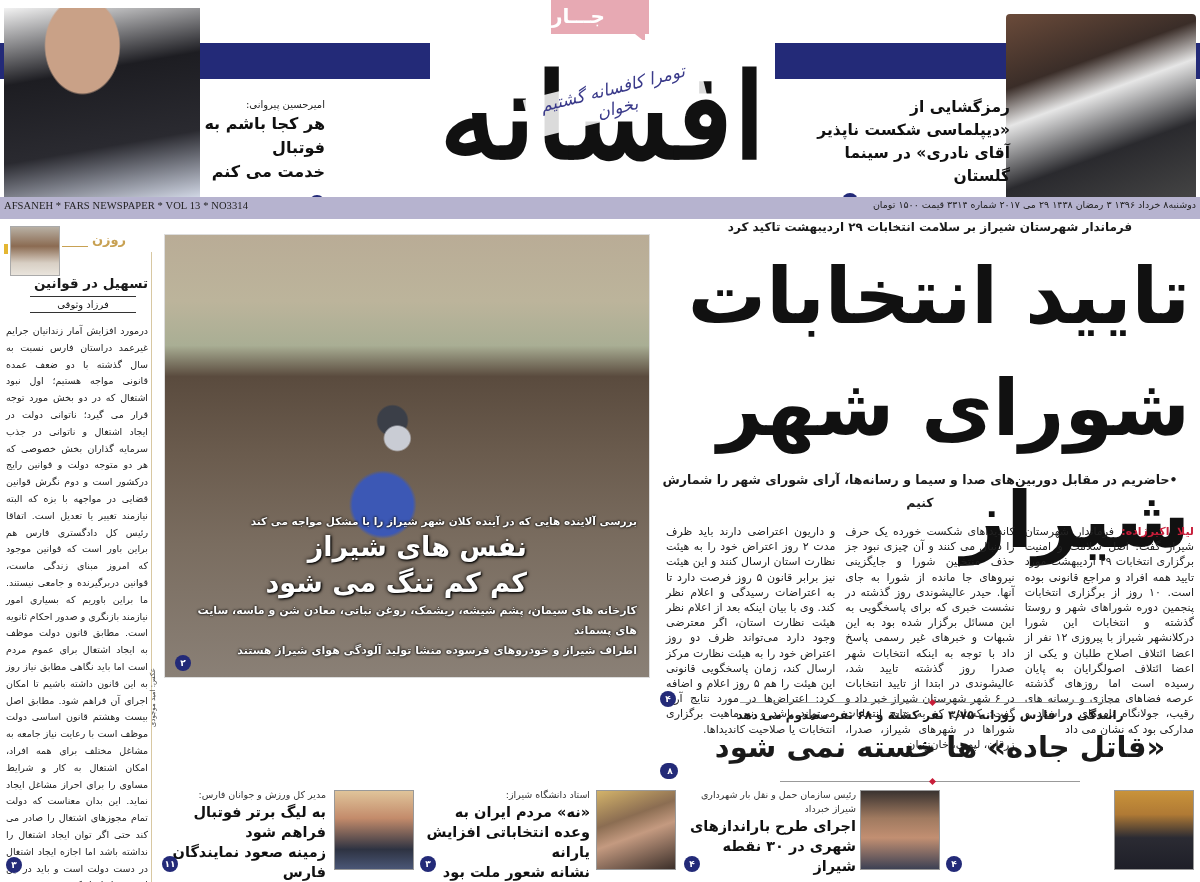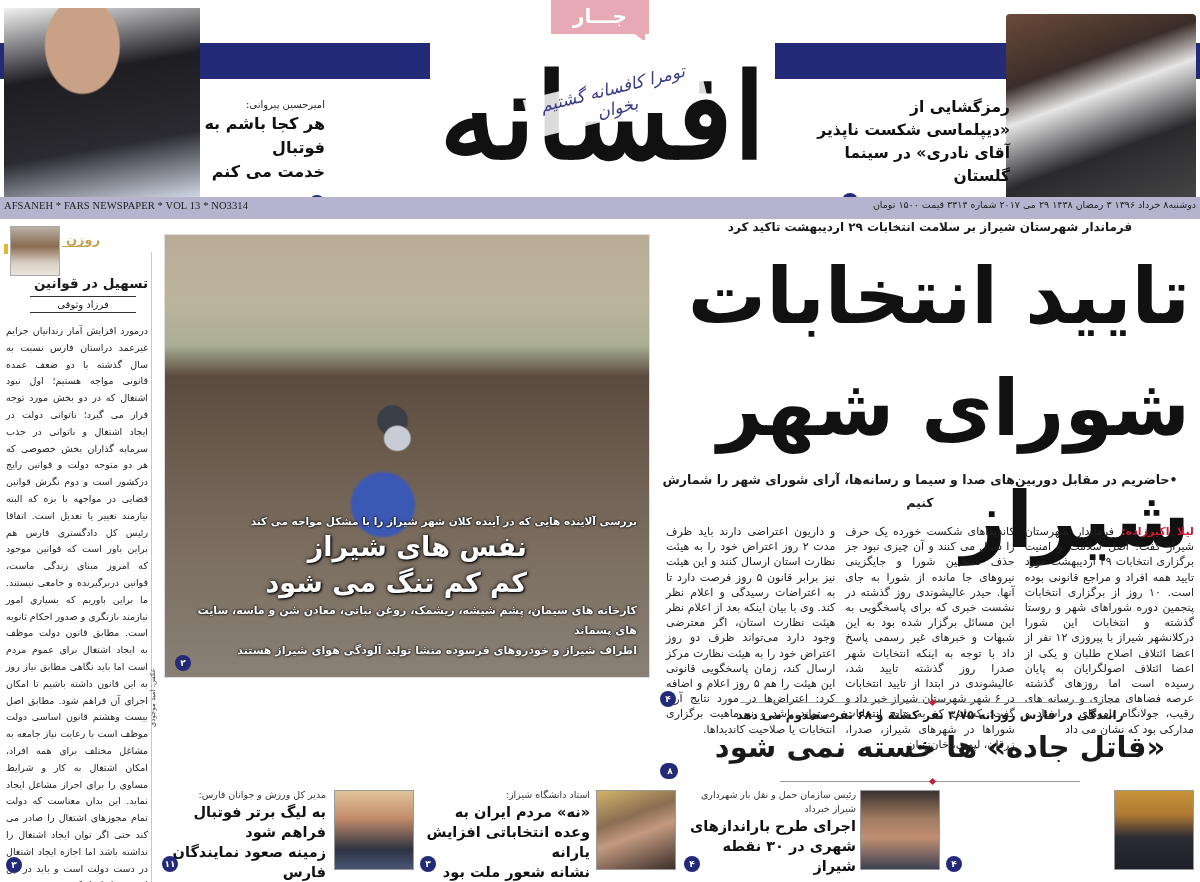--- a/index.html
+++ b/index.html
@@ -4,21 +4,21 @@
 <style>
   * { box-sizing: border-box; margin: 0; padding: 0; }
   html, body { width: 1200px; height: 882px; overflow: hidden; background: #fff; }
   body { font-family: "DejaVu Sans", sans-serif; color: #1a1a1a; position: relative; }
 
   
   .masthead { position: absolute; left: 0; top: 0; width: 1200px; height: 200px; background: #fff; }
   .blue-band { position: absolute; left: 0; top: 43px; width: 1200px; height: 36px; background: #232a78; }
   .lilac-strip { position: absolute; left: 0; top: 197px; width: 1200px; height: 22px; background: #b6b3cf; }
   .jar-badge { position: absolute; left: 551px; top: 0; width: 98px; height: 34px; background: #e7a9b3;
-    color: #fff; font-weight: bold; font-size: 20px; text-align: center; line-height: 32px; letter-spacing: 2px; }
+    color: #fff; font-weight: bold; font-size: 20px; line-height: 32px; letter-spacing: 2px; }
   .jar-badge:after { content: ""; position: absolute; left: 84px; top: 34px; border-left: 10px solid transparent;
     border-top: 8px solid #e7a9b3; }
   .logo-box { position: absolute; left: 430px; top: 40px; width: 345px; height: 155px; background: #fff; }
   .logo-main { position: absolute; left: 0; top: 2px; width: 345px; height: 150px; font-family: "DejaVu Serif", serif;
     font-size: 118px; font-weight: bold; color: #111; text-align: center; line-height: 150px; direction: rtl; letter-spacing: -4px; }
   .logo-tagline { position: absolute; left: 95px; top: 38px; width: 180px; font-family: "DejaVu Serif", serif;
     font-style: italic; font-size: 17px; color: #3a3a8a; text-align: center; transform: rotate(-14deg); direction: rtl;
     background: rgba(255,255,255,0.85); }
 
   .feature-right { position: absolute; right: 0; top: 0; width: 400px; height: 197px; }
@@ -39,21 +39,21 @@
     font-size: 9px; line-height: 16px; text-align: center; font-weight: bold; vertical-align: middle; }
 
   .strip-en { position: absolute; left: 4px; top: 200px; font-family: "Liberation Serif", serif; font-size: 10.5px; color: #222; letter-spacing: 0.1px; }
   .strip-fa { position: absolute; right: 4px; top: 199px; font-size: 9.5px; color: #222; direction: rtl; }
 
   
   .left-col { position: absolute; left: 0; top: 222px; width: 152px; height: 660px; }
   .left-col .vline { position: absolute; right: 0; top: 30px; width: 1px; height: 630px; background: #d8c8a2; }
   .rowzan-box { position: absolute; left: 0; top: 0; width: 152px; }
   .portrait { position: absolute; left: 10px; top: 4px; width: 50px; height: 50px; background: linear-gradient(180deg,#b8b0a4 0%, #8b6b52 40%, #d8cfc4 75%, #e9e4dc 100%); border: 1px solid #aaa; }
-  .rowzan-title { position: absolute; left: 66px; top: 10px; width: 86px; text-align: left; font-size: 13px; color: #c8a153; font-weight: bold; direction: rtl; }
+  .rowzan-title { position: absolute; left: 66px; top: 10px; width: 86px; text-align: center; font-size: 13px; color: #c8a153; font-weight: bold; direction: rtl; }
   .rowzan-title:before { content:""; position:absolute; left:-4px; top:14px; width:26px; height:1px; background:#c8a153; }
   .rowzan-marker { position: absolute; left: 4px; top: 22px; width: 4px; height: 10px; background: #e4b632; }
   .col-headline { position: absolute; left: 20px; top: 53px; width: 128px; text-align: right; font-size: 13.5px; font-weight: bold; direction: rtl; }
   .col-author { position: absolute; left: 30px; top: 74px; width: 106px; text-align: center; font-size: 10px; direction: rtl;
     border-top: 1px solid #333; border-bottom: 1px solid #333; padding: 2px 0; }
   .col-body { position: absolute; left: 6px; top: 101px; width: 142px; text-align: justify; text-align-last: right;
     font-size: 9.5px; line-height: 16.8px; color: #222; direction: rtl; }
   .col-badge { position: absolute; left: 6px; top: 632px; }
 
   

